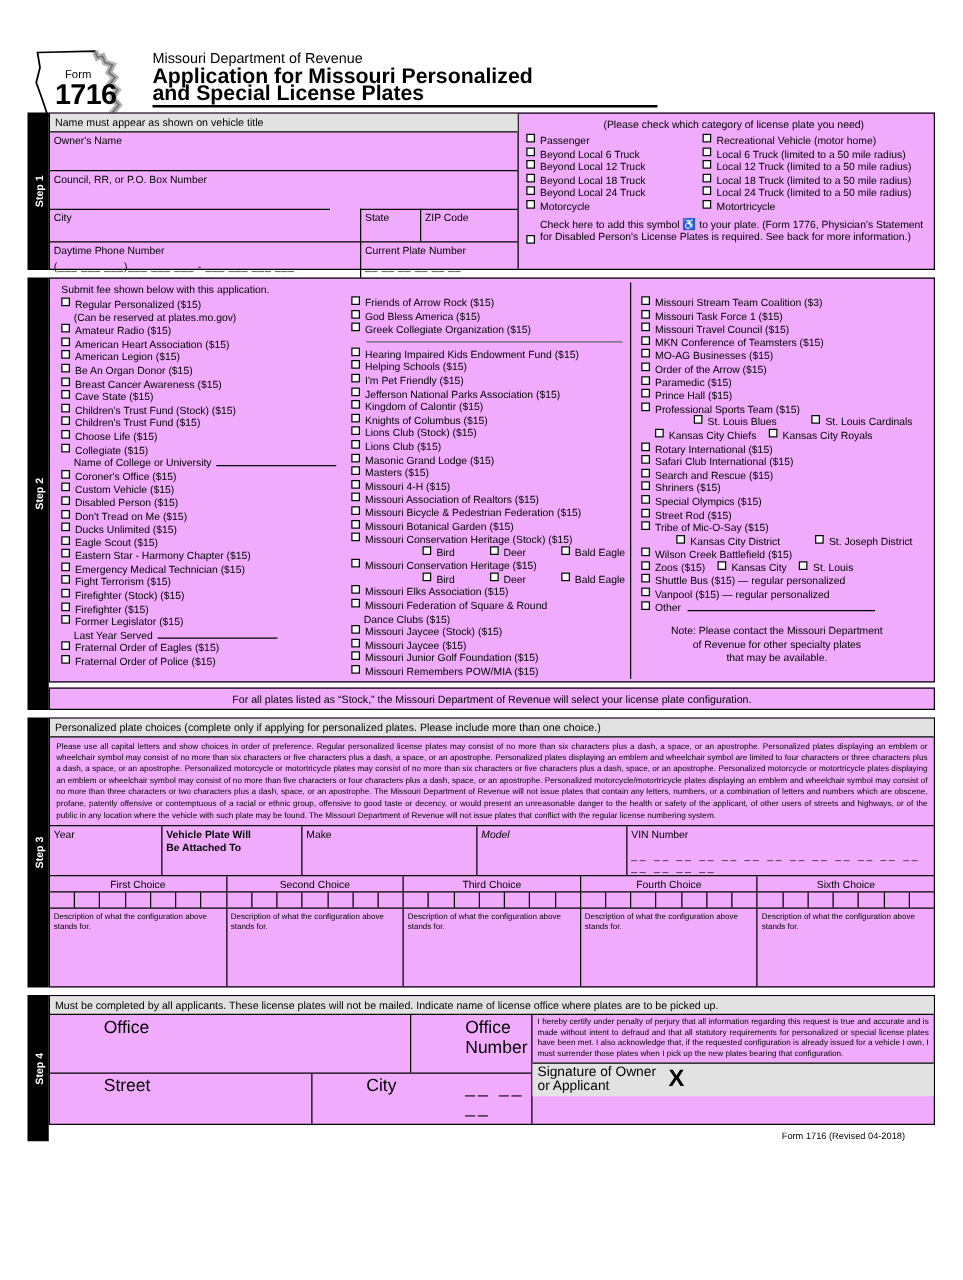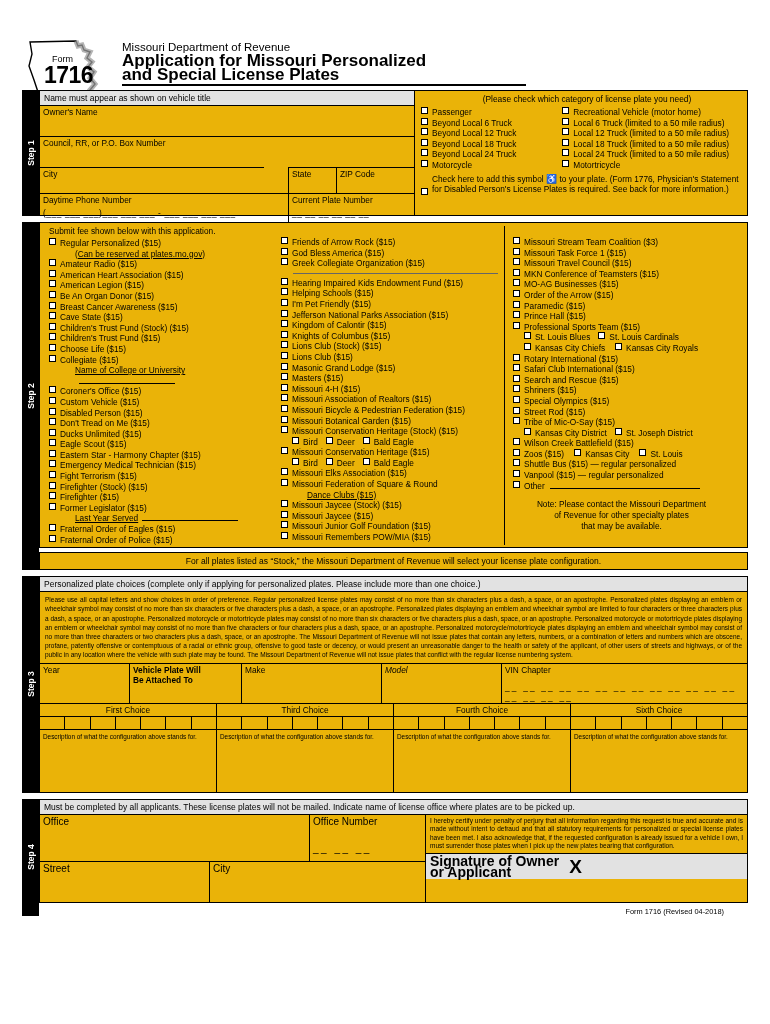--- a/index.html
+++ b/index.html
@@ -31,61 +31,61 @@
   .sec { position:relative; margin:0 22px; }
   .steptab {
     position:absolute; left:0; top:0; bottom:0; width:17px;
     background:#000; color:#fff;
   }
   .steptab span {
     position:absolute; left:50%; top:50%;
     transform:translate(-50%,-50%) rotate(-90deg);
     white-space:nowrap; font-size:8.5px; font-weight:bold;
   }
-  .body-box { margin-left:17px; border:1px solid #000; background:#eab308; }
+  .body-box { margin-left:17px; border:1px solid #000; background:#f0abfc; }
   .bar {
     background:#e2e2e2; border-bottom:1px solid #000;
     padding:2px 4px; font-size:8.5px;
   }
   .fieldrow { display:flex; }
   .fld { border-top:1px solid #000; padding:1px 3px; position:relative; }
   .fld:first-child { border-left:none; }
   .fld .lbl { font-size:8.3px; }
   .fld .ul { font-size:8.3px; letter-spacing:0.6px; margin-top:3px; }
 
   
   .cb {
     display:inline-block; width:7px; height:7px;
     border:1.1px solid #000; background:#fff;
     vertical-align:-1px; margin-right:4px; flex:0 0 auto;
   }
   .ck { display:flex; align-items:flex-start; font-size:8.3px; line-height:10.6px; }
   .ck > span.t { display:block; }
-  .indent { margin-left:26px;text-decoration:underline; }
+  .indent { margin-left:10px; }
   .fill { display:inline-block; border-bottom:1px solid #000; height:8px; }
 
   
   .s1wrap { display:flex; }
   .s1left { width:375px; border-right:1px solid #000; }
   .s1right { flex:1; padding:2px 4px 2px 6px; }
   .s1right .cat-title { text-align:center; font-size:8.4px; margin:1px 0 3px 10px; }
   .catgrid { display:flex; }
   .catcol { flex:1; }
   .catcol.right { flex:1.28; }
   .symline { margin-top:3px; display:flex; align-items:flex-end; }
   .wchair { display:inline-block; font-size:9px; }
 
   
   .s2cols { display:flex; padding:3px 5px 2px 5px; }
   .s2col { padding:0 4px; }
   .s2col.c1 { width:232px; }
   .s2col.c2 { width:227px; border-left:none; }
   .s2col.c3 { width:230px; border-left:1px solid #000; padding-left:8px; }
   .hrule { border-top:1px solid #666; margin:4px 2px 4px 12px; }
-  .subrow { display:flex; gap:8px; margin-left:11px; }
+  .subrow { display:flex; gap:28px; margin-left:11px;justify-content:flex-end; }
   .subrow2 { display:flex; gap:10px; margin-left:11px; }
   .note { text-align:center; font-size:8.3px; line-height:11px; margin-top:8px; padding:0 6px; }
   .stockline { border:1px solid #000; border-top:none; text-align:center; font-size:8.5px; padding:3px; }
 
   
   .para { font-size:6.5px; line-height:9.2px; text-align:justify; padding:3px 5px; }
   .vehrow { display:flex; border-top:1px solid #000; }
   .vehrow .c { border-right:1px solid #000; padding:1px 3px; font-size:8.3px; min-height:30px; }
   .vehrow .c:last-child { border-right:none; }
   .vehrow .vlab { font-weight:bold; width:112px; line-height:10.5px; }
@@ -94,21 +94,21 @@
   .choice { flex:1; border-right:1px solid #000; }
   .choice:last-child { border-right:none; }
   .ch-title { text-align:center; font-size:8.3px; border-bottom:1px solid #000; padding:1px 0; }
   .cells { display:flex; border-bottom:1px solid #000; }
   .cells div { flex:1; height:12px; border-right:1px solid #000; }
   .cells div:last-child { border-right:none; }
   .ch-desc { font-size:6.4px; padding:3px 3px; line-height:8px; height:62px; }
 
   
   .s4row { display:flex; }
-  .s4cell { border-right:1px solid #000; padding:1px 3px; font-size:10px; }
+  .s4cell { border-right:1px solid #000; padding:1px 3px; font-size:14px;margin-left:40px; }
   .s4cell:last-child { border-right:none; }
   .cert { font-size:6.5px; line-height:8.6px; text-align:justify; padding:2px 4px; }
   .signbox { background:#e2e2e2; border-top:1px solid #000; padding:2px 4px; display:flex; align-items:center;}
   .bigx { font-size:19px; font-weight:bold; margin-left:10px; line-height:14px;}
   .footer { text-align:right; font-size:7.4px; margin:4px 24px 12px 0; }
   .dashes { letter-spacing:2.5px; }
 </style>
 </head>
 <body>
 
@@ -632,27 +632,40 @@
       <div class="para">Please use all capital letters and show choices in order of preference. Regular personalized license plates may consist of no more than six characters plus a dash, a space, or an apostrophe. Personalized plates displaying an emblem or wheelchair symbol may consist of no more than six characters or five characters plus a dash, a space, or an apostrophe. Personalized plates displaying an emblem and wheelchair symbol are limited to four characters or three characters plus a dash, a space, or an apostrophe. Personalized motorcycle or motortricycle plates may consist of no more than six characters or five characters plus a dash, space, or an apostrophe. Personalized motorcycle or motortricycle plates displaying an emblem or wheelchair symbol may consist of no more than five characters or four characters plus a dash, space, or an apostrophe. Personalized motorcycle/motortricycle plates displaying an emblem and wheelchair symbol may consist of no more than three characters or two characters plus a dash, space, or an apostrophe. The Missouri Department of Revenue will not issue plates that contain any letters, numbers, or a combination of letters and numbers which are obscene, profane, patently offensive or contemptuous of a racial or ethnic group, offensive to good taste or decency, or would present an unreasonable danger to the health or safety of the applicant, of other users of streets and highways, or of the public in any location where the vehicle with such plate may be found. The Missouri Department of Revenue will not issue plates that conflict with the regular license numbering system.</div>
       <div class="vehrow">
         <div class="c" style="width:90px;"><span>Year</span></div>
         <div class="c vlab">
           <div>Vehicle Plate Will</div>
           <div>Be Attached To</div>
         </div>
         <div class="c" style="width:140px;"><span>Make</span></div>
         <div class="c" style="width:120px;font-style:italic;"><span>Model</span></div>
         <div class="c" style="flex:1;">
-          <span>VIN Chapter</span>
+          <span>VIN Number</span>
           <div class="vindash">__ __ __ __ __ __ __ __ __ __ __ __ __ __ __ __ __</div>
         </div>
       </div>
       <div class="choices" id="choices">
           <div class="choice">
             <div class="ch-title">First Choice</div>
+            <div class="cells">
+              <div></div>
+              <div></div>
+              <div></div>
+              <div></div>
+              <div></div>
+              <div></div>
+              <div></div>
+            </div>
+            <div class="ch-desc">Description of what the configuration above stands for.</div>
+          </div>
+          <div class="choice">
+            <div class="ch-title">Second Choice</div>
             <div class="cells">
               <div></div>
               <div></div>
               <div></div>
               <div></div>
               <div></div>
               <div></div>
               <div></div>
             </div>
             <div class="ch-desc">Description of what the configuration above stands for.</div>
@@ -716,21 +729,21 @@
             </div>
           </div>
           <div class="s4row">
             <div class="s4cell" style="width:170px;height:40px;"><span>Street</span></div>
             <div class="s4cell" style="flex:1;height:40px;"><span>City</span></div>
           </div>
         </div>
         <div style="flex:1;border-left:1px solid #000;">
           <div class="cert">I hereby certify under penalty of perjury that all information regarding this request is true and accurate and is made without intent to defraud and that all statutory requirements for personalized or special license plates have been met. I also acknowledge that, if the requested configuration is already issued for a vehicle I own, I must surrender those plates when I pick up the new plates bearing that configuration.</div>
           <div class="signbox">
-            <span style="font-size:14px;line-height:10.6px;font-weight:bold;">
+            <span style="font-size:11px;line-height:10.6px;">
               <span>Signature of Owner</span><br>
               <span>or Applicant</span>
             </span>
             <span class="bigx">X</span>
           </div>
         </div>
       </div>
     </div>
     <div class="footer">Form 1716 (Revised 04-2018)</div>
   </div>

